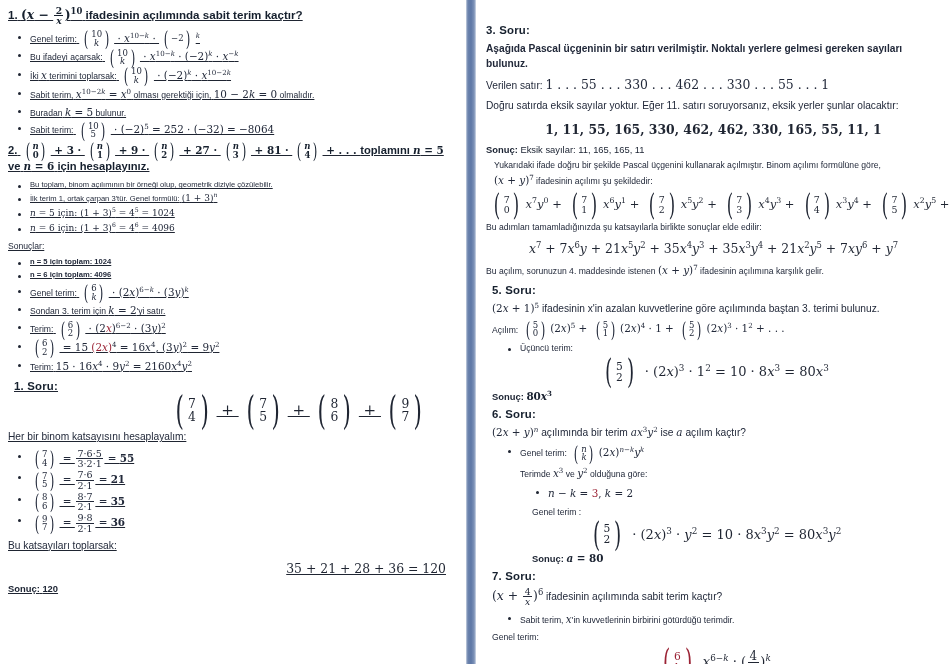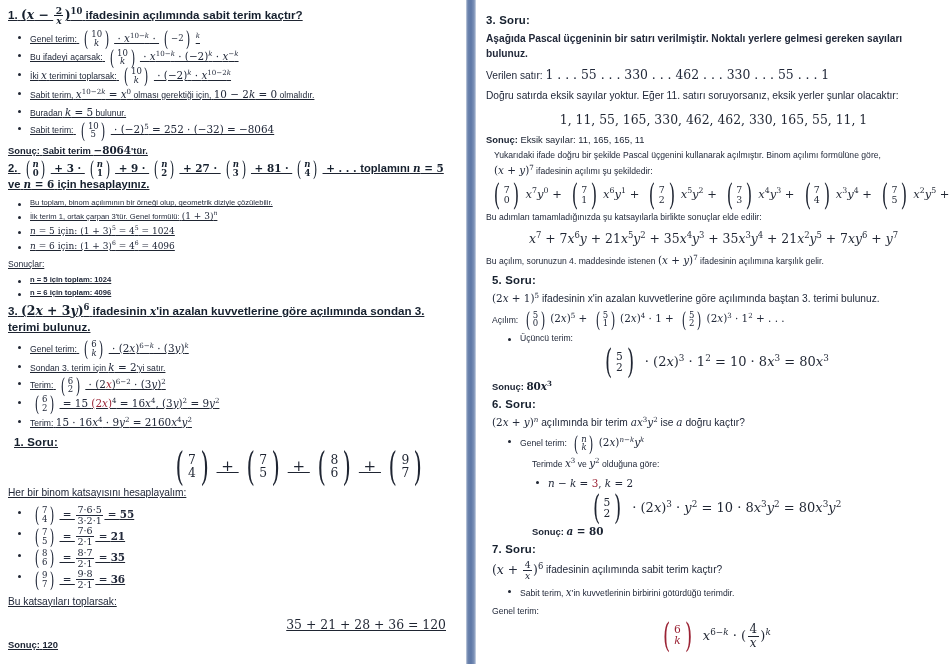--- a/index.html
+++ b/index.html
@@ -32,21 +32,21 @@
     background:#ffffff;
     flex:0 0 16px;
   }
   .divider .track{
     position:absolute;
     left:4px;top:0;bottom:0;width:10px;
     background:linear-gradient(to right,#c8d2e2 0%, #6d84ad 18%, #5d77a6 50%, #7e93b8 82%, #d4dcea 100%);
   }
   .col-right{
     width:471px;
-    padding:8px 8px 4px 8px;
+    padding:18px 8px 4px 8px;
   }
 
   
   .qhead{
     font-weight:bold;
     font-size:11.2px;
     line-height:1.42;
     margin:0 0 4px 0;
     color:#16202e;
   }
@@ -209,24 +209,20 @@
       </li>
       <li>
         <span>Sabit terim:</span>
         <span class="m">
           <span class="binom"><span class="par">(</span><span class="stk"><span>10</span><span>5</span></span><span class="par">)</span></span>
           · (−2)<sup>5</sup> = 252 · (−32) = −8064
         </span>
       </li>
     </ul>
 
-    <div class="res">
-      <span class="reslabel">Sonuç:</span>
-      <b>Sabit terim <span class="m">−8064</span>'tür.</b>
-    </div>
 
     <div class="qhead">
       <span>2.</span>
       <span class="m">
         <span class="binom"><span class="par">(</span><span class="stk"><span><i class="v">n</i></span><span>0</span></span><span class="par">)</span></span> + 3 ·
         <span class="binom"><span class="par">(</span><span class="stk"><span><i class="v">n</i></span><span>1</span></span><span class="par">)</span></span> + 9 ·
         <span class="binom"><span class="par">(</span><span class="stk"><span><i class="v">n</i></span><span>2</span></span><span class="par">)</span></span> + 27 ·
         <span class="binom"><span class="par">(</span><span class="stk"><span><i class="v">n</i></span><span>3</span></span><span class="par">)</span></span> + 81 ·
         <span class="binom"><span class="par">(</span><span class="stk"><span><i class="v">n</i></span><span>4</span></span><span class="par">)</span></span> + . . .
       </span>
@@ -250,26 +246,20 @@
         <span class="m s"><i class="v">n</i> = 6 için: (1 + 3)<sup>6</sup> = 4<sup>6</sup> = 4096</span>
       </li>
     </ul>
 
     <div class="para small">Sonuçlar:</div>
     <ul class="bul tiny">
       <li style="font-weight:bold;">n = 5 için toplam: 1024</li>
       <li style="font-weight:bold;">n = 6 için toplam: 4096</li>
     </ul>
 
-    <div class="qhead big">
-      <span>3.</span>
-      <span class="m lg">(2<i class="v">x</i> + 3<i class="v">y</i>)<sup>6</sup></span>
-      <span>ifadesinin</span>
-      <span class="m"><i class="v">x</i></span><span>'in azalan kuvvetlerine göre açılımında sondan 3. terimi bulunuz.</span>
-    </div>
 
     <ul class="bul mid">
       <li>
         <span>Genel terim:</span>
         <span class="m">
           <span class="binom"><span class="par">(</span><span class="stk"><span>6</span><span><i class="v">k</i></span></span><span class="par">)</span></span>
           · (2<i class="v">x</i>)<sup>6−<i class="v">k</i></sup> · (3<i class="v">y</i>)<sup><i class="v">k</i></sup>
         </span>
       </li>
       <li>
@@ -358,21 +348,21 @@
     <div class="para bold">Aşağıda Pascal üçgeninin bir satırı verilmiştir. Noktalı yerlere gelmesi gereken sayıları bulunuz.</div>
 
     <div class="para">
       <span>Verilen satır:</span>
       <span class="m lg">1 . . . 55 . . . 330 . . . 462 . . . 330 . . . 55 . . . 1</span>
     </div>
 
     <div class="para">Doğru satırda eksik sayılar yoktur. Eğer 11. satırı soruyorsanız, eksik yerler şunlar olacaktır:</div>
 
     <div class="disp">
-      <span class="m lg" style="font-weight:normal;">1, 11, 55, 165, 330, 462, 462, 330, 165, 55, 11, 1</span>
+      <span class="m lg" style="font-weight:bold;">1, 11, 55, 165, 330, 462, 462, 330, 165, 55, 11, 1</span>
     </div>
 
     <div class="res">
       <span class="reslabel">Sonuç:</span>
       <span>Eksik sayılar: 11, 165, 165, 11</span>
     </div>
 
     <div class="para small indent" style="margin-left:8px;">Yukarıdaki ifade doğru bir şekilde Pascal üçgenini kullanarak açılmıştır. Binom açılımı formülüne göre,</div>
     <div class="para small" style="margin-left:8px;margin-top:-2px;">
       <span class="m">(<i class="v">x</i> + <i class="v">y</i>)<sup>7</sup></span>
@@ -434,46 +424,47 @@
       <b class="m">80<i class="v">x</i><sup>3</sup></b>
     </div>
 
     <div class="sec">6. Soru:</div>
     <div class="para" style="margin-left:6px;">
       <span class="m">(2<i class="v">x</i> + <i class="v">y</i>)<sup><i class="v">n</i></sup></span>
       <span>açılımında bir terim</span>
       <span class="m"><i class="v">a</i><i class="v">x</i><sup>3</sup><i class="v">y</i><sup>2</sup></span>
       <span>ise</span>
       <span class="m"><i class="v">a</i></span>
-      <span>doğru kaçtır?</span>
+      <span>açılım kaçtır?</span>
     </div>
 
     <ul class="bul mid" style="padding-left:34px;">
       <li>
         <span>Genel terim:</span>
         <span class="m">
           <span class="binom"><span class="par">(</span><span class="stk"><span><i class="v">n</i></span><span><i class="v">k</i></span></span><span class="par">)</span></span>(2<i class="v">x</i>)<sup><i class="v">n</i>−<i class="v">k</i></sup><i class="v">y</i><sup><i class="v">k</i></sup>
         </span>
       </li>
     </ul>
 
-    <div class="para small" style="margin-left:46px;">
+    <div class="para small" style="margin-left:34px;">
       <span>Terimde</span>
       <span class="m"><i class="v">x</i><sup>3</sup></span>
       <span>ve</span>
       <span class="m"><i class="v">y</i><sup>2</sup></span>
       <span>olduğuna göre:</span>
     </div>
 
     <ul class="bul mid" style="padding-left:62px;">
       <li>
         <span class="m"><i class="v">n</i> − <i class="v">k</i> = <span class="red">3</span>, <i class="v">k</i> = 2</span>
       </li>
     </ul>
 
+    <div class="para small" style="margin-left:46px;">Genel terim :</div>
 
     <div class="disp">
       <span class="m" style="font-size:13px;">
         <span class="binom big"><span class="par">(</span><span class="stk"><span>5</span><span>2</span></span><span class="par">)</span></span>
         · (2<i class="v">x</i>)<sup>3</sup> · <i class="v">y</i><sup>2</sup> = 10 · 8<i class="v">x</i><sup>3</sup><i class="v">y</i><sup>2</sup> = 80<i class="v">x</i><sup>3</sup><i class="v">y</i><sup>2</sup>
       </span>
     </div>
 
     <div class="res" style="margin-left:46px;">
       <span class="reslabel">Sonuç:</span>

